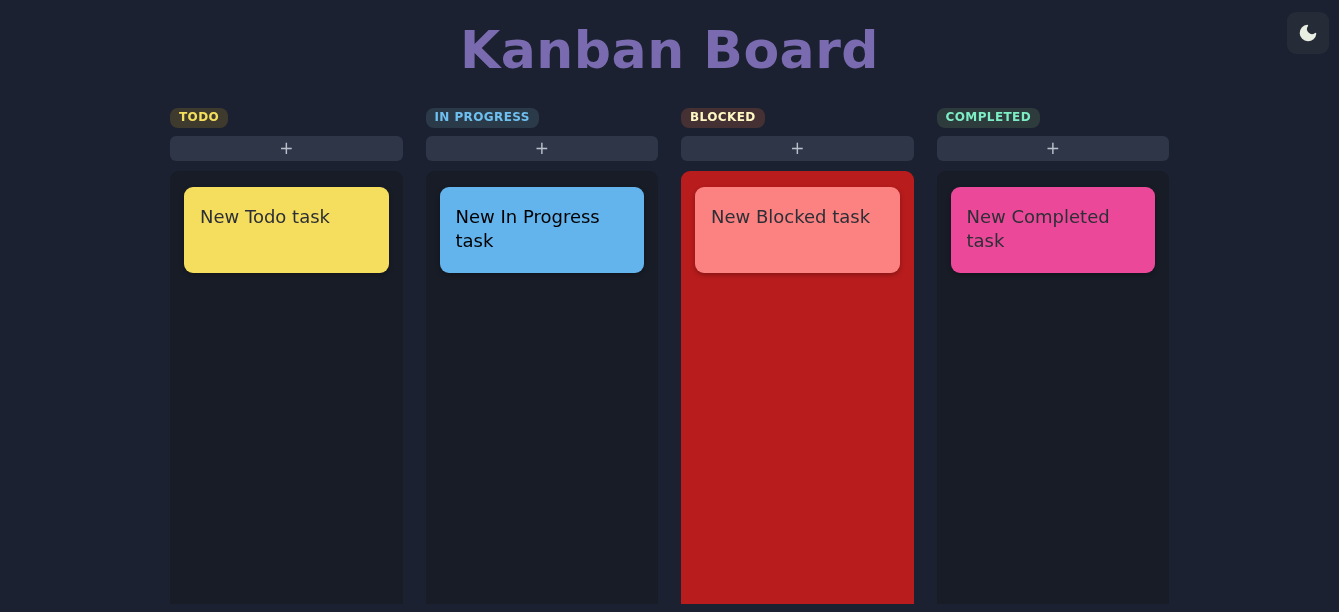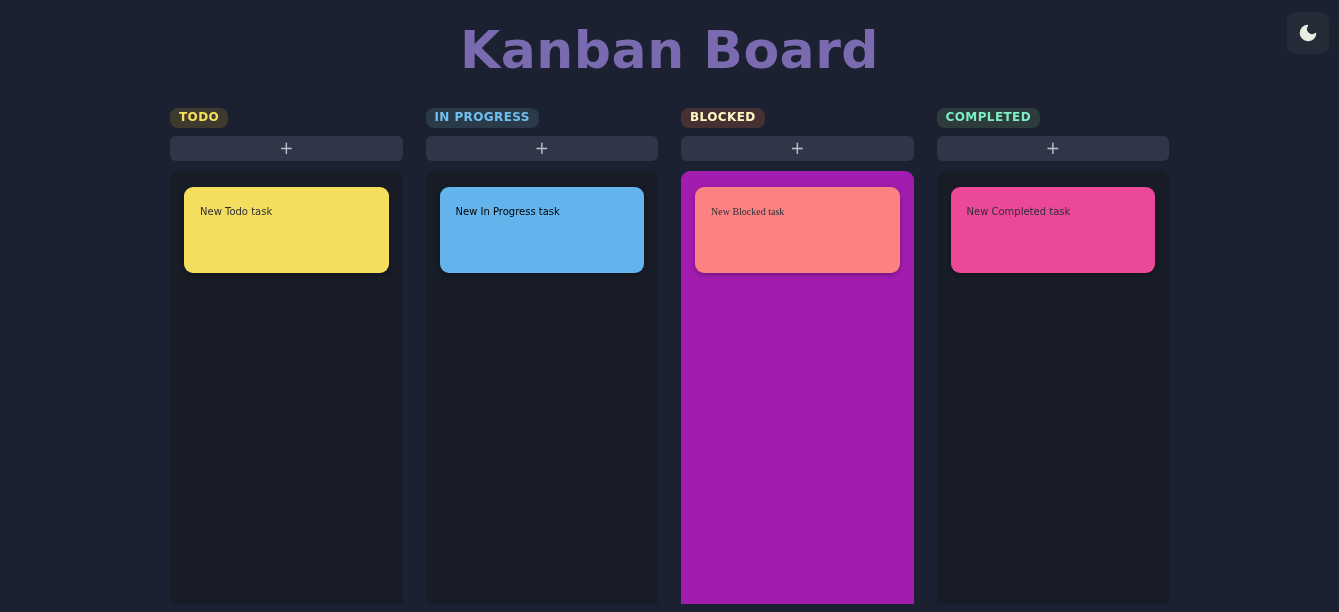--- a/index.html
+++ b/index.html
@@ -108,21 +108,21 @@
     border-radius: 9px 9px 0 0;
     padding: 16px 14px 14px;
     min-height: 0;
   }
 
   .task-card {
     border-radius: 9px;
     padding: 18px 16px;
     min-height: 86px;
     color: #2c2f36;
-    font-size: 10px;
+    font-size: 18px;
     line-height: 1.3;
     cursor: grab;
     box-shadow: 0 2px 5px rgba(0,0,0,0.28);
   }
 </style>
 </head>
 <body style="background: rgb(27, 33, 48);">
 
 <button class="theme-toggle" style="background: rgb(38, 43, 56);">
   <span>
@@ -164,21 +164,21 @@
     </div>
   </div>
 
   <div class="column">
     <div class="column-head">
       <span class="status-badge" id="badge-2" style="color: #fef9c3; background: rgb(69, 48, 52);">BLOCKED</span>
     </div>
     <div class="add-row">
       <span class="plus">+</span>
     </div>
-    <div class="column-body" style="background: #a21caf; font-family: Liberation Serif, serif;">
+    <div class="column-body" style="background: #b91c1c;">
       <div class="task-card" id="card-2-0" style="background: rgb(252, 129, 129); color: rgb(44, 47, 54);">
         <span>New Blocked task</span>
       </div>
     </div>
   </div>
 
   <div class="column">
     <div class="column-head">
       <span class="status-badge" id="badge-3" style="color: rgb(125, 237, 196); background: rgb(45, 59, 61);">COMPLETED</span>
     </div>

